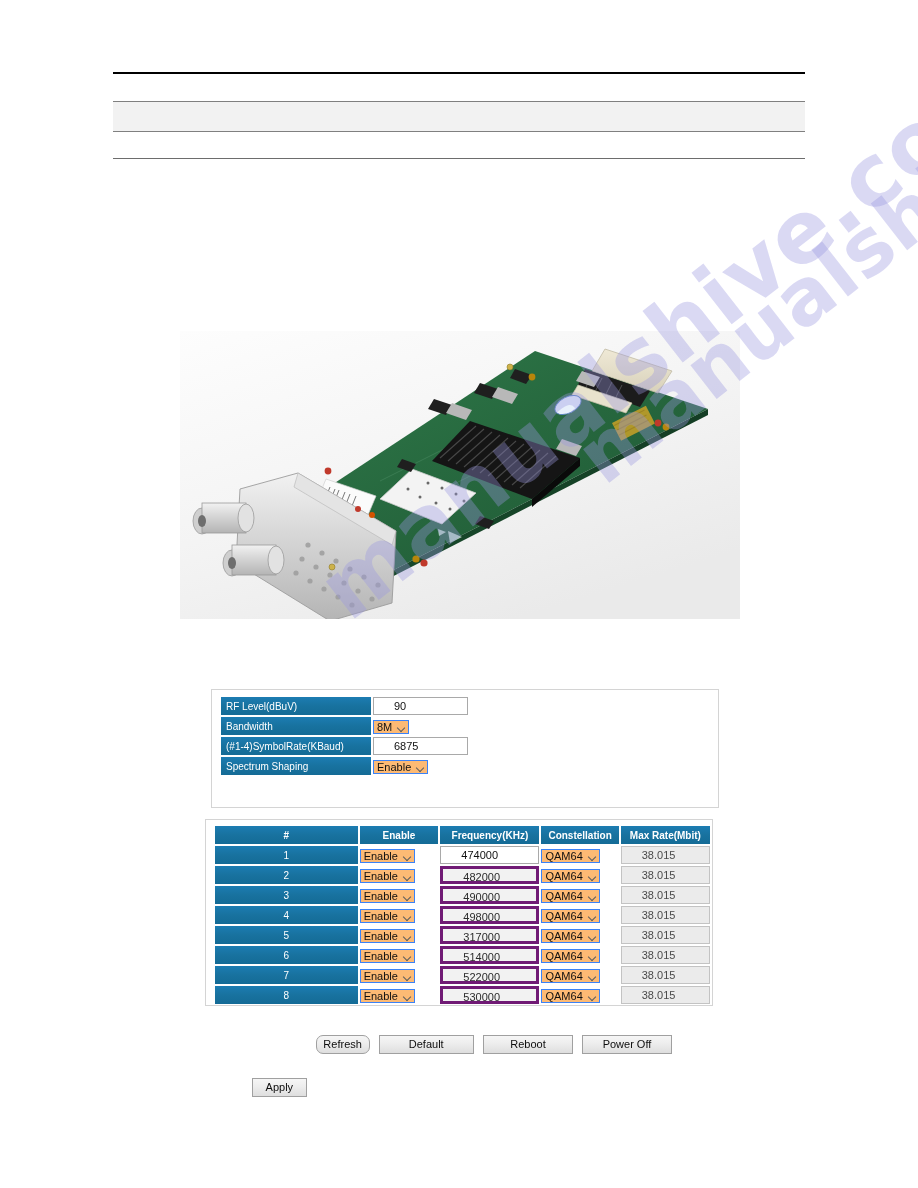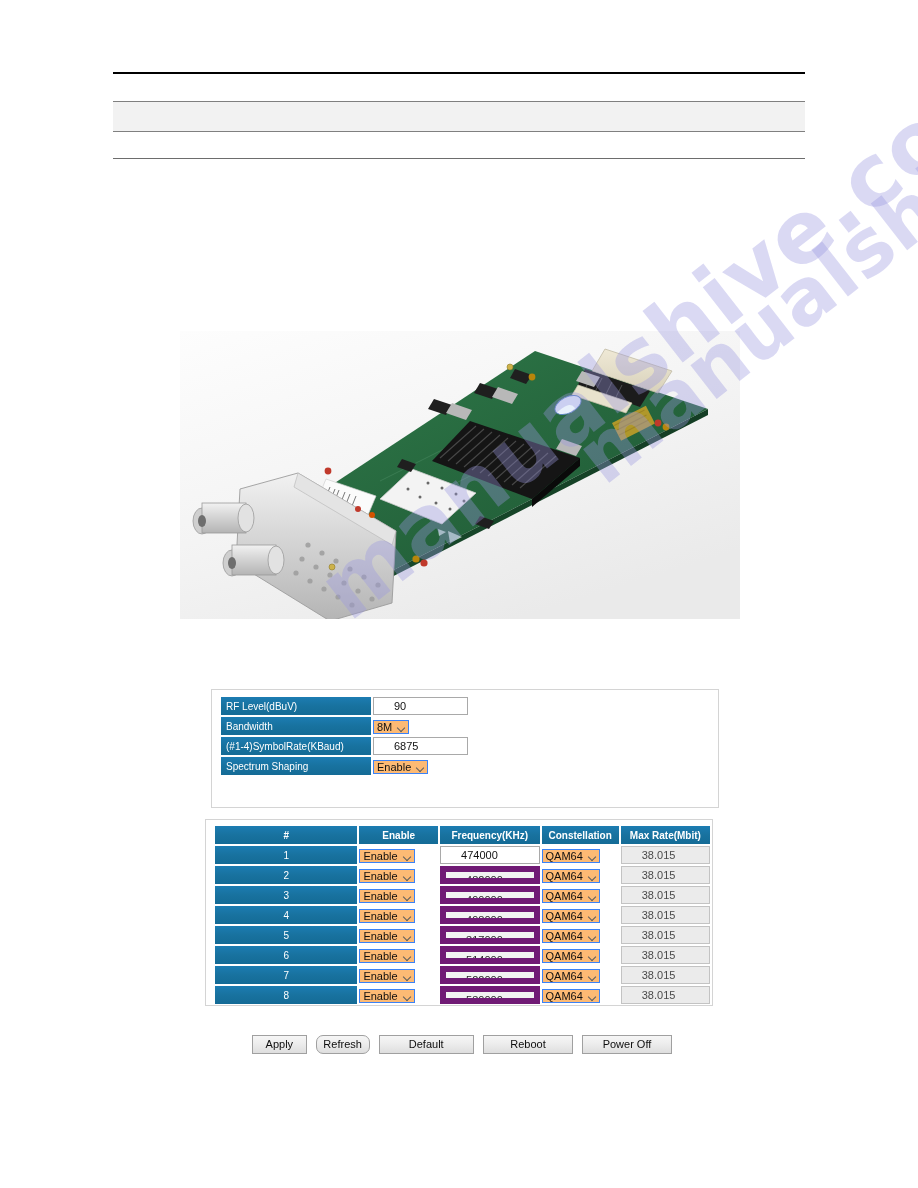--- a/index.html
+++ b/index.html
@@ -171,21 +171,21 @@
     white-space: nowrap;
     overflow: hidden;
   }
   .txt.readonly {
     background: #ebebeb;
     border: 1px solid #c3c3c3;
     color: #4a4a4a;
   }
   .txt.dim {
     background: #f2f2f2;
-    border: 6px solid #701a75;
+    border: 3px solid #701a75;
     color: #2b2b2b;
   }
 
   .sel {
     position: relative;
     box-sizing: border-box;
     height: 18px;
     line-height: 16px;
     border: 1px solid #3b82f6;
     background: #fdba74;
@@ -243,21 +243,21 @@
     line-height: 17px;
     text-align: center;
     font-family: "Liberation Sans", sans-serif;
     font-size: 11px;
     color: #0d0d0d;
     background: linear-gradient(to bottom, #f6f6f6 0%, #ededed 45%, #dedede 100%);
     border: 1px solid #a0a0a0;
     padding: 0 6px;
     white-space: nowrap;
   }
-  .btn.b-apply   { width: 59px; }
+  .btn.b-apply   { width: 59px; margin-top: 43px; }
   .btn.b-refresh { width: 58px; border-radius: 7px; }
   .btn.b-default { width: 104px; }
   .btn.b-reboot  { width: 98px; }
   .btn.b-poweroff{ width: 98px; }
 </style>
 </head>
 <body>
 
 <div class="page">
 

